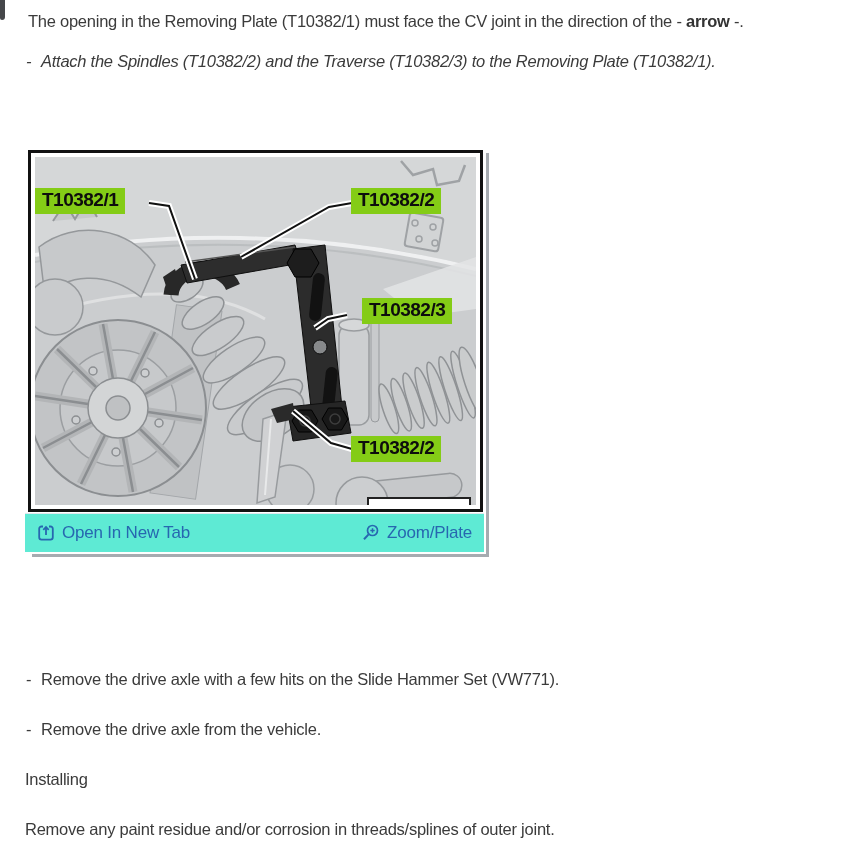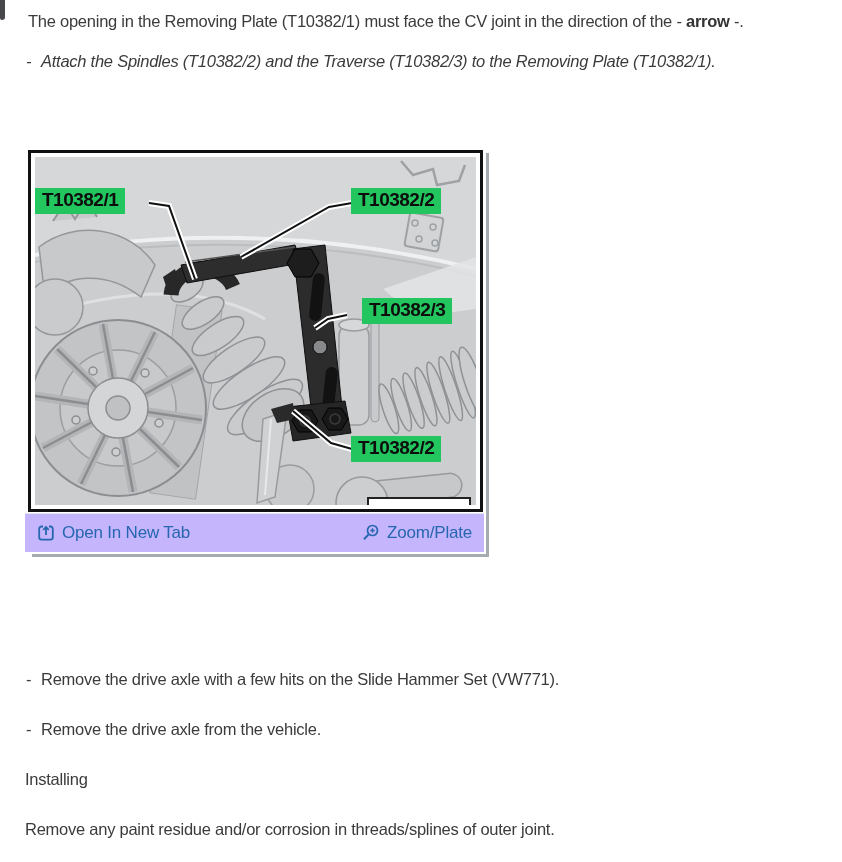--- a/index.html
+++ b/index.html
@@ -14,27 +14,27 @@
 
   
   .edge-artifact { position:absolute; left:0; top:0; width:5px; height:20px;
                    background:#45474a; border-radius:0 0 3px 2px; }
 
   
   .panel { position:absolute; left:25px; top:146px; width:466px; height:412px; }
   .figure-box { position:absolute; left:3px; top:4px; border:3px solid #111;
                 background:#fff; padding:4px; }
   .drawing { position:relative; width:441px; height:348px; background:#cbcdcf; overflow:hidden; }
-  .fig-label { position:absolute; background:#22c55e; color:#0d0d0d; font-weight:bold;
+  .fig-label { position:absolute; background:#84cc16; color:#0d0d0d; font-weight:bold;
                font-size:19px; padding:1px 7px 3px; letter-spacing:-0.5px; white-space:nowrap; }
   .fig-ref { position:absolute; background:#ffffff; border:2px solid #222; color:#3a3a3a;
              font-size:15px; padding:2px 11px 3px; letter-spacing:0.4px; white-space:nowrap;margin-top:20px; }
 
   .figure-footer { position:absolute; left:0; top:367px; width:459px; height:39px;
-                   background:#c4b5fd; border-top:1px solid #e2e7ee; box-sizing:border-box;
+                   background:#5eead4; border-top:1px solid #e2e7ee; box-sizing:border-box;
                    display:flex; align-items:center; justify-content:space-between; padding:8px 12px; }
   .fig-link { display:flex; align-items:center; gap:7px; color:#2767b0; font-size:17px;
               letter-spacing:-0.2px; cursor:pointer; white-space:nowrap; }
   .fig-link svg { display:block; }
 
   .shadow-right  { position:absolute; left:461px; top:7px;  width:3px;  height:404px; background:#a6abb0; }
   .shadow-bottom { position:absolute; left:7px;  top:408px; width:457px; height:3px;  background:#a6abb0; }
 </style>
 </head>
 <body>

